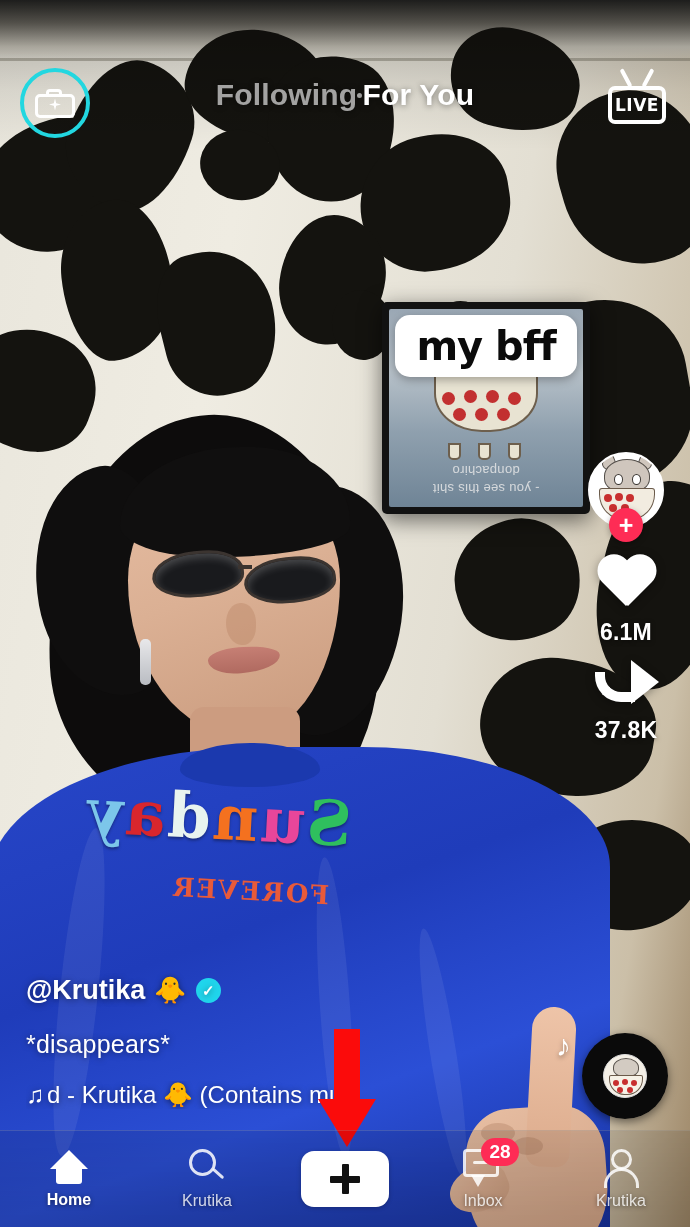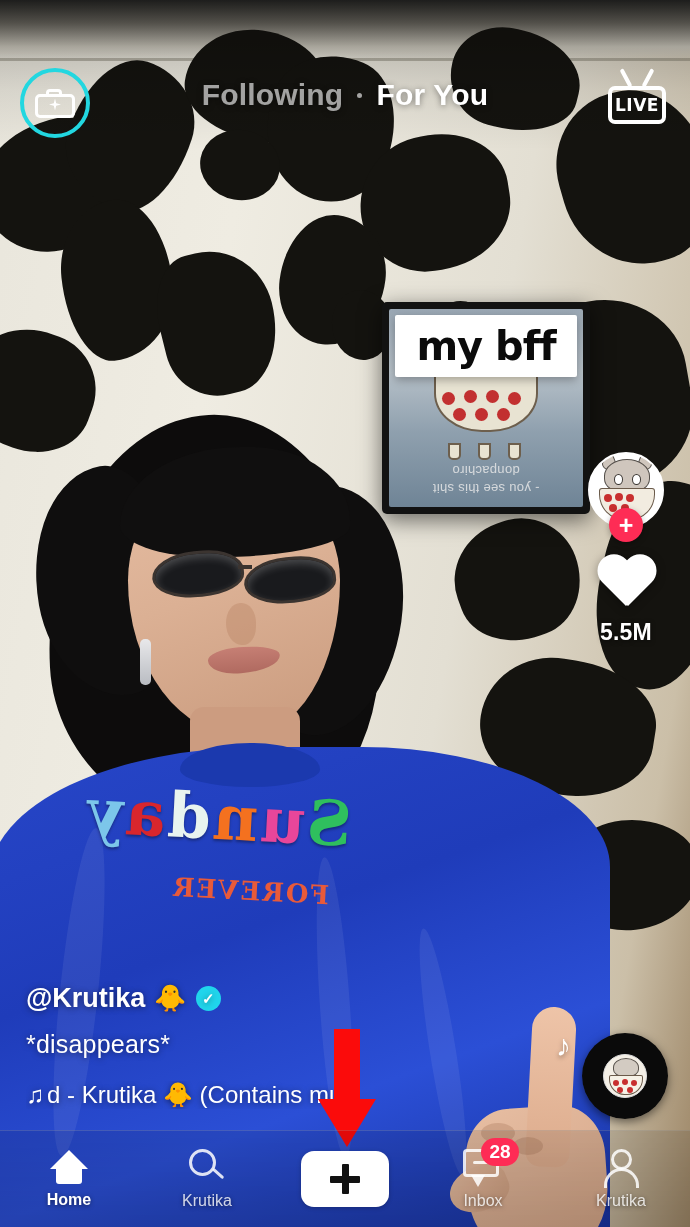--- a/index.html
+++ b/index.html
@@ -73,21 +73,21 @@
   }
   .dot{position:absolute;width:13px;height:13px;border-radius:50%;background:#c23030;}
   .leg{position:absolute;width:13px;height:17px;background:#e8e3d2;border:2px solid #6d5f4d;border-radius:0 0 5px 5px;bottom:-14px;}
   .poster-cap{
     position:absolute;left:0;right:0;bottom:10px;text-align:center;
     color:#e9e9e9;font-size:13px;letter-spacing:.3px;line-height:1.35;
     transform:scaleX(-1) scaleY(-1);opacity:.82;
   }
   .poster-label{
     position:absolute;left:50%;top:6px;transform:translateX(-50%);
-    width:182px;height:62px;background:#ffffff;border-radius:2px;
+    width:182px;height:62px;background:#ffffff;border-radius:15px;
     display:flex;align-items:center;justify-content:center;
     box-shadow:0 3px 10px rgba(0,0,0,.3);
   }
   .poster-label span{
     font-size:40px;font-weight:bold;color:#0b0b0b;letter-spacing:-1px;
     font-family:"DejaVu Sans", sans-serif;
   }
 
   
   .person{position:absolute;left:0;bottom:0;width:690px;height:820px;}
@@ -219,21 +219,21 @@
     border:3.2px solid #fff;border-bottom:none;border-radius:4px 4px 0 0;
   }
   .cam-spark{
     position:absolute;left:14px;top:10px;width:12px;height:12px;
     background:#fff;
     clip-path:polygon(50% 0%,60% 40%,100% 50%,60% 60%,50% 100%,40% 60%,0% 50%,40% 40%);
   }
 
   .tabs{
     position:absolute;left:0;top:78px;width:690px;
-    display:flex;align-items:center;justify-content:center;gap:14px;
+    display:flex;align-items:center;justify-content:center;
   }
   .tab{
     font-size:30px;font-weight:bold;letter-spacing:.2px;
     text-shadow:0 1px 6px rgba(0,0,0,.45);
   }
   .tab.inactive{color:rgba(255,255,255,.62);}
   .tab.active{color:#ffffff;}
   .tab-sep{
     width:5px;height:5px;border-radius:50%;background:rgba(255,255,255,.62);
   }
@@ -349,21 +349,21 @@
     text-shadow:0 2px 5px rgba(0,0,0,.4);
   }
 
   
   .caption-block{
     position:absolute;left:26px;bottom:118px;width:480px;
     text-shadow:0 1px 6px rgba(0,0,0,.5);
   }
   .username{
     color:#fff;font-size:27px;font-weight:bold;display:flex;align-items:center;gap:9px;
-    margin-bottom:16px;
+    margin-bottom:24px;
   }
   .emoji{font-size:26px;}
   .verified{
     width:25px;height:25px;border-radius:50%;background:#20d5ec;
     display:flex;align-items:center;justify-content:center;
     color:#fff;font-size:15px;font-weight:bold;line-height:1;
   }
   .caption{color:#fff;font-size:25px;margin-bottom:22px;letter-spacing:.2px;}
   .music-row{
     display:flex;align-items:center;gap:13px;color:#fff;font-size:24px;
@@ -606,24 +606,31 @@
               <div class="av-dot" style="left:9px;top:15px"></div>
               <div class="av-dot" style="left:21px;top:15px"></div>
             </div>
           </div>
           <div class="follow-plus">+</div>
         </div>
       </div>
 
       <div class="rail-item">
         <div class="icon-heart"></div>
-        <div class="rail-count">5.5M</div>
-      </div>
-
-
+        <div class="rail-count">6.1M</div>
+      </div>
+
+
+      <div class="rail-item">
+        <div class="icon-share">
+          <div class="sh-tail"></div>
+          <div class="sh-arrow"></div>
+        </div>
+        <div class="rail-count">37.8K</div>
+      </div>
     </div>
 
     <div class="disc-wrap">
       <div class="note">♪</div>
       <div class="disc">
         <div class="disc-label">
           <div class="dl-head"></div>
           <div class="dl-bowl">
             <div class="dl-dot" style="left:3px;top:4px"></div>
             <div class="dl-dot" style="left:12px;top:3px"></div>

